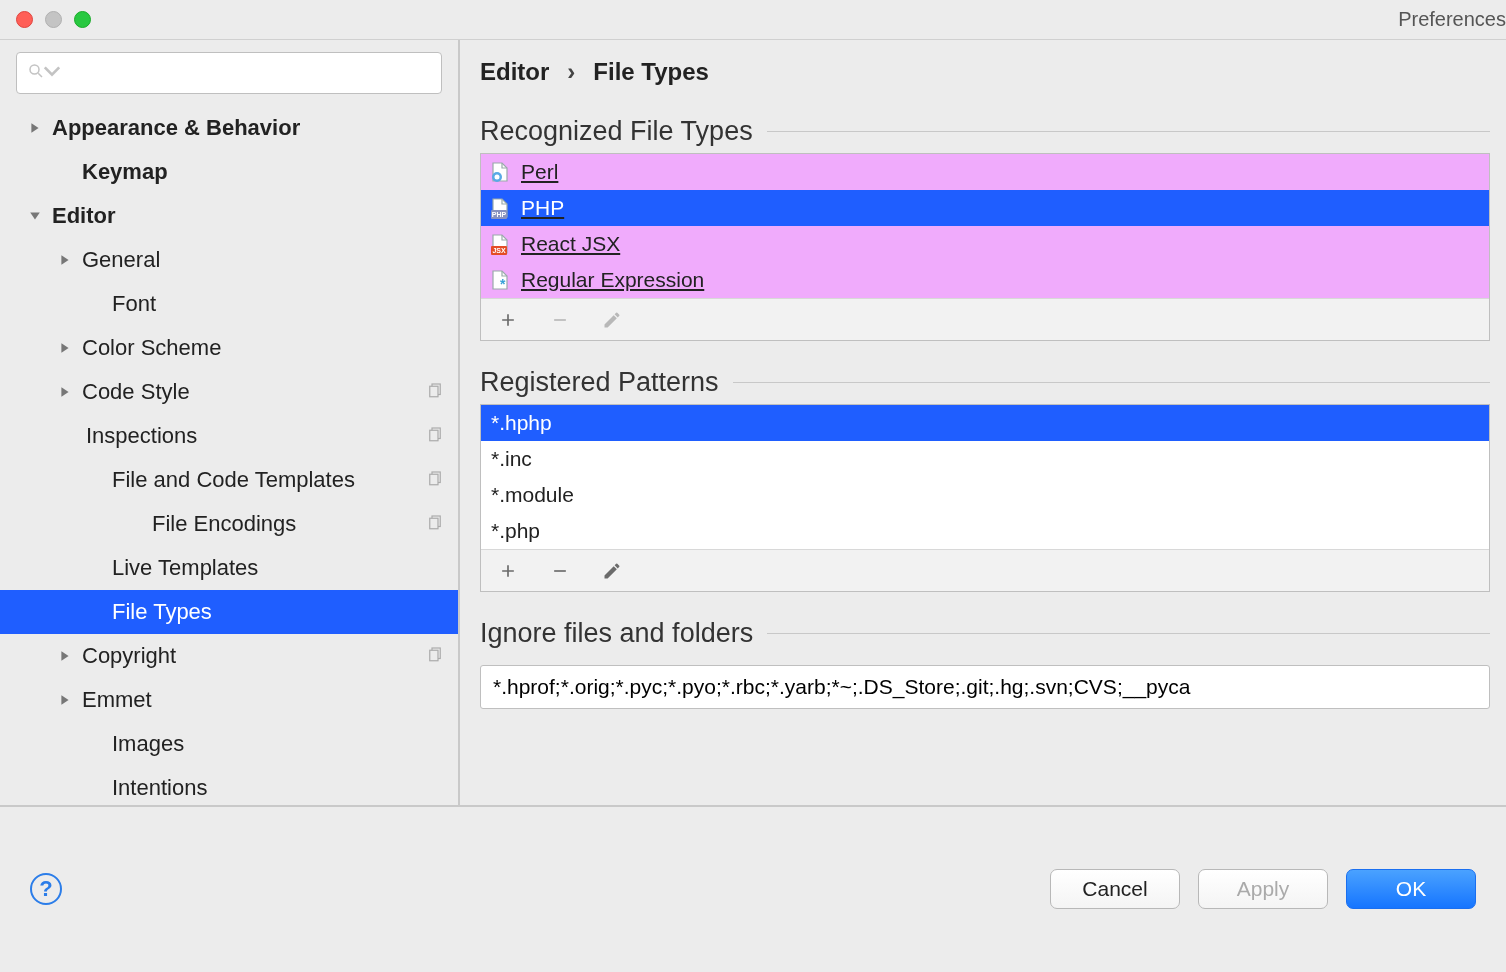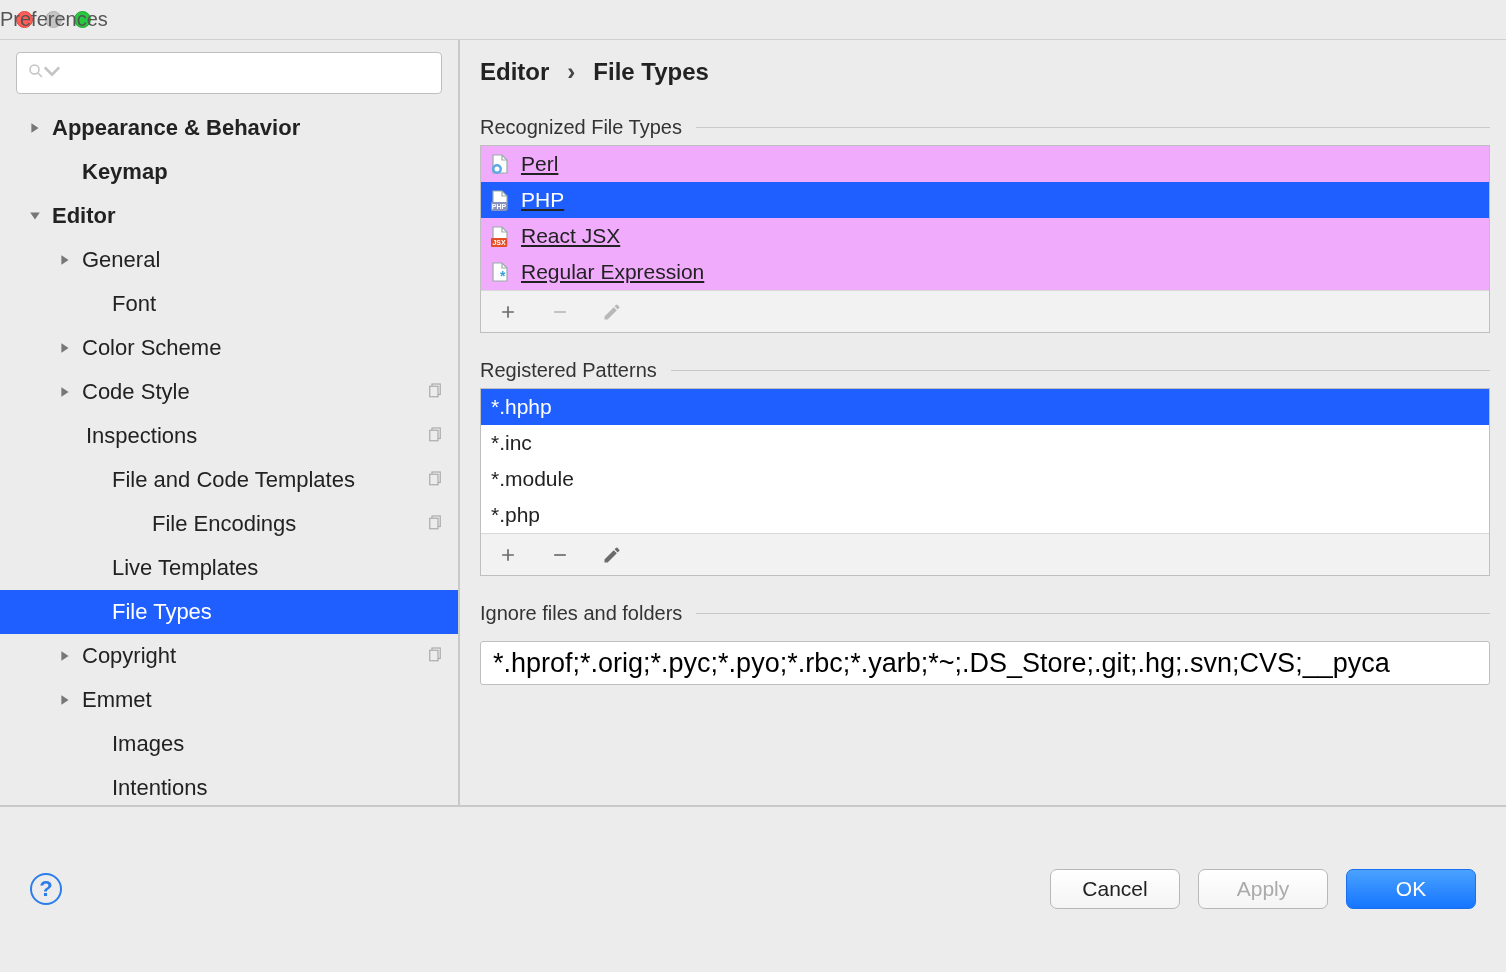--- a/index.html
+++ b/index.html
@@ -19,21 +19,21 @@
     align-items: center;
     padding: 0 12px;
     border-bottom: 1px solid #d0d0d0;
     position: relative;
   }
   .traffic { display: flex; gap: 12px; margin-left: 4px; }
   .tl-dot { width: 17px; height: 17px; border-radius: 50%; }
   .tl-red { background: #ff5f57; border: 1px solid #e0443e; }
   .tl-yellow { background: #c4c4c4; border: 1px solid #b0b0b0; }
   .tl-green { background: #28c840; border: 1px solid #1aab29; }
-  .title { position: absolute; left: 0; right: 0; text-align: left; font-size: 20px; color: #555; font-weight: 400; }
+  .title { position: absolute; left: 0; right: 0; text-align: right; font-size: 20px; color: #555; font-weight: 400; }
   
   .main { display: flex; height: 765px; }
   .sidebar {
     width: 460px;
     border-right: 2px solid #c9c9c9;
     background: #ececec;
     display: flex; flex-direction: column;
   }
   .searchwrap { padding: 12px 16px 10px; }
   .search {
@@ -50,37 +50,37 @@
   .tree-arrow { width: 18px; height: 18px; margin-right: 8px; display: flex; align-items: center; justify-content: center; }
   .tree-arrow svg { width: 12px; height: 12px; fill: #777; }
   .tree-label { font-size: 22px; }
   .tree-label.bold { font-weight: 700; }
   .copy-icon { margin-left: auto; opacity: 0.55; }
   .copy-icon svg { width: 18px; height: 18px; fill: #666; }
   
   .content { flex: 1; padding: 18px 16px 0 20px; display: flex; flex-direction: column; }
   .breadcrumb { font-size: 24px; font-weight: 700; display: flex; align-items: center; gap: 18px; margin-bottom: 30px; }
   .breadcrumb .sep { font-weight: 700; color: #444; }
-  .section-title { display: flex; align-items: center; gap: 14px; margin-bottom: 6px; font-size: 20px; color: #333; }
+  .section-title { display: flex; align-items: center; gap: 14px; margin-bottom: 6px; font-size: 27px; color: #333; }
   .section-title hr { flex: 1; border: none; border-top: 1px solid #c8c8c8; }
   .listbox { border: 1px solid #bfbfbf; background: #f0abfc; text-decoration: underline; }
   .list-row { height: 36px; display: flex; align-items: center; padding: 0 8px; font-size: 21px; gap: 10px; }
   .list-row.selected { background: #1f5eff; color: #fff; }
   .file-icon { width: 22px; height: 22px; display: flex; align-items: center; justify-content: center; }
   .file-icon svg { width: 22px; height: 22px; }
   .toolbar { height: 42px; background: #f2f2f2; border-top: 1px solid #d8d8d8; display: flex; align-items: center; gap: 26px; padding: 0 14px; }
   .tool-btn { width: 26px; height: 26px; display: flex; align-items: center; justify-content: center; }
   .tool-btn svg { width: 20px; height: 20px; fill: #6b6b6b; }
   .tool-btn.disabled svg { fill: #b8b8b8; }
   .patternbox { border: 1px solid #bfbfbf; background: #fff; }
   .pattern-row { height: 36px; display: flex; align-items: center; padding: 16px 10px; font-size: 21px; }
   .pattern-row.selected { background: #1f5eff; color: #fff; }
   .ignore-input {
     width: 100%; height: 44px; border: 1px solid #bfbfbf; border-radius: 3px;
-    background: #fff; padding: 0 12px; font-size: 27px; outline: none;
+    background: #fff; padding: 0 12px; font-size: 21px; outline: none;
     white-space: nowrap; overflow: hidden;
   }
   
   .bottom {
     height: 165px; border-top: 2px solid #c9c9c9;
     display: flex; align-items: center; padding: 0 30px;
   }
   .help { width: 32px; height: 32px; border: 2.5px solid #2b7de9; border-radius: 50%; color: #2b7de9; font-weight: 700; display: flex; align-items: center; justify-content: center; font-size: 22px; }
   .btnrow { margin-left: auto; display: flex; gap: 18px; }
   .btn { width: 130px; height: 40px; border-radius: 7px; font-size: 21px; display: flex; align-items: center; justify-content: center; border: 1px solid #b8b8b8; background: linear-gradient(#fff,#f4f4f4); cursor: pointer; }

